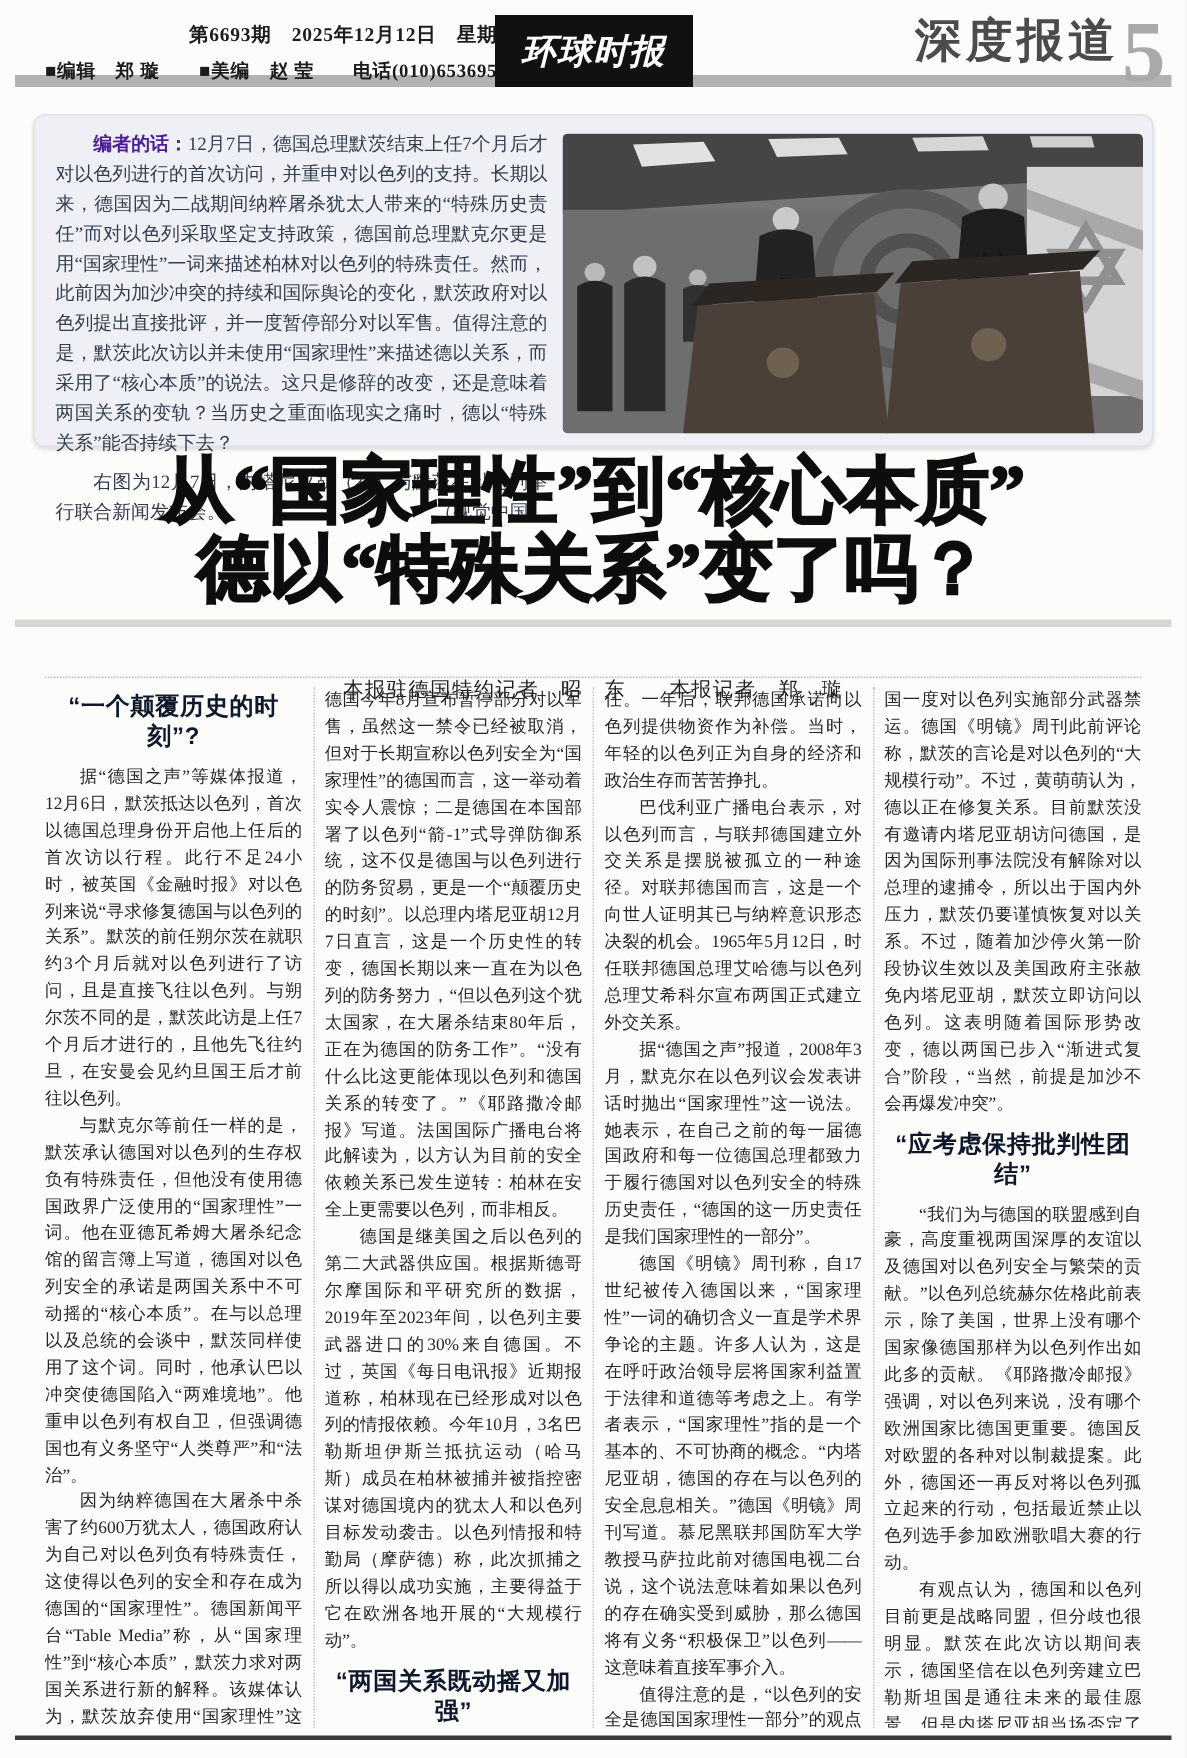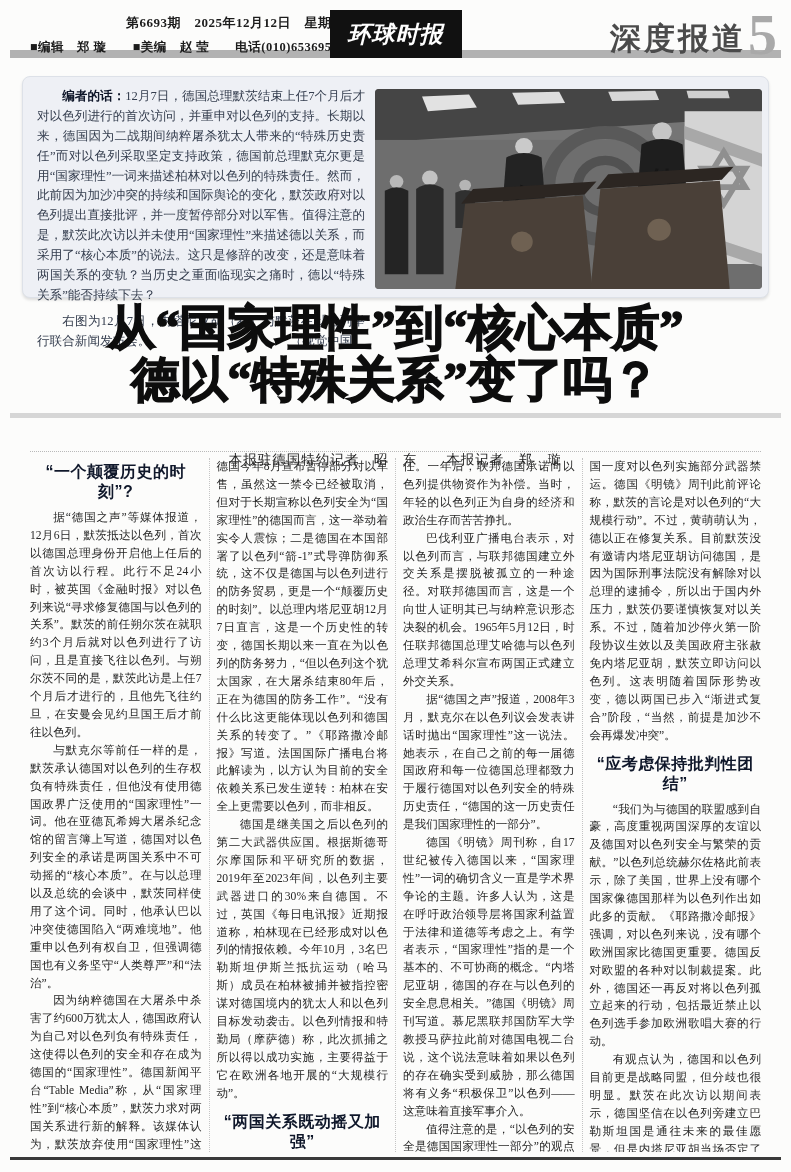--- a/index.html
+++ b/index.html
@@ -10,33 +10,33 @@
   .masthead{position:absolute;left:0;top:0;width:791px;height:66px;}
   .mh-bar{position:absolute;left:10px;right:10px;top:50px;height:8px;background:#b2b2b2;}
   .mh-left{position:absolute;left:30px;top:14px;z-index:2;}
   .issue-line{font-size:13px;font-weight:bold;color:#1c1c1c;letter-spacing:.5px;text-align:right;}
   .staff-line{font-size:12.5px;font-weight:bold;color:#1c1c1c;margin-top:7px;letter-spacing:.5px;}
   .logo-box{position:absolute;left:50%;top:10px;transform:translateX(-50%);width:132px;height:48px;
             background:#111;z-index:3;display:flex;align-items:center;justify-content:center;}
   .logo-box span{color:#fff;font-size:23px;font-weight:bold;font-style:italic;letter-spacing:1px;
                  font-family:"Liberation Serif",serif;white-space:nowrap;}
   .mh-right{position:absolute;right:14px;top:6px;z-index:2;display:flex;align-items:flex-start;}
-  .section-title{font-size:31px;font-weight:bold;color:#4b4b4b;letter-spacing:3px;margin-top:12px;
+  .section-title{font-size:31px;font-weight:bold;color:#4b4b4b;letter-spacing:3px;
                  font-family:"Liberation Serif",serif;}
   .page-number{font-size:58px;line-height:1;font-weight:bold;color:#a9a9a9;margin-left:2px;
                font-family:"Liberation Serif",serif;}
 
   
   .note-box{position:absolute;left:22px;top:76px;width:747px;height:222px;background:#eef0f5;
             border:1px solid #dde1e8;border-radius:8px;box-shadow:0 2px 3px rgba(0,0,0,.12);
             display:flex;box-sizing:border-box;padding:10px 6px 8px 14px;}
   .note-text{width:328px;flex:0 0 328px;font-size:12.6px;line-height:1.58;color:#333c4d;text-align:justify;}
   .note-text p{margin:0;}
   .note-body{text-indent:2em;}
-  .note-label{color:#0f172a;font-weight:bold;}
+  .note-label{color:#4c1d95;font-weight:bold;}
   .note-caption{text-indent:2em;margin-top:6px !important;}
   .credit{float:right;}
   .photo{margin:2px 0 0 10px;flex:1;border-radius:4px;overflow:hidden;}
   .photo svg{display:block;width:100%;height:100%;}
 
   
   .headline-wrap{position:absolute;left:10px;top:302px;width:771px;text-align:center;}
   .headline{margin:0;font-family:"Liberation Sans","DejaVu Sans",sans-serif;color:#0d0d0d;}
   .hl-line{display:block;font-size:48px;line-height:1.08;font-weight:900;letter-spacing:0px;font-family:Liberation Serif, serif;
            -webkit-text-stroke:1.5px #0d0d0d;}

